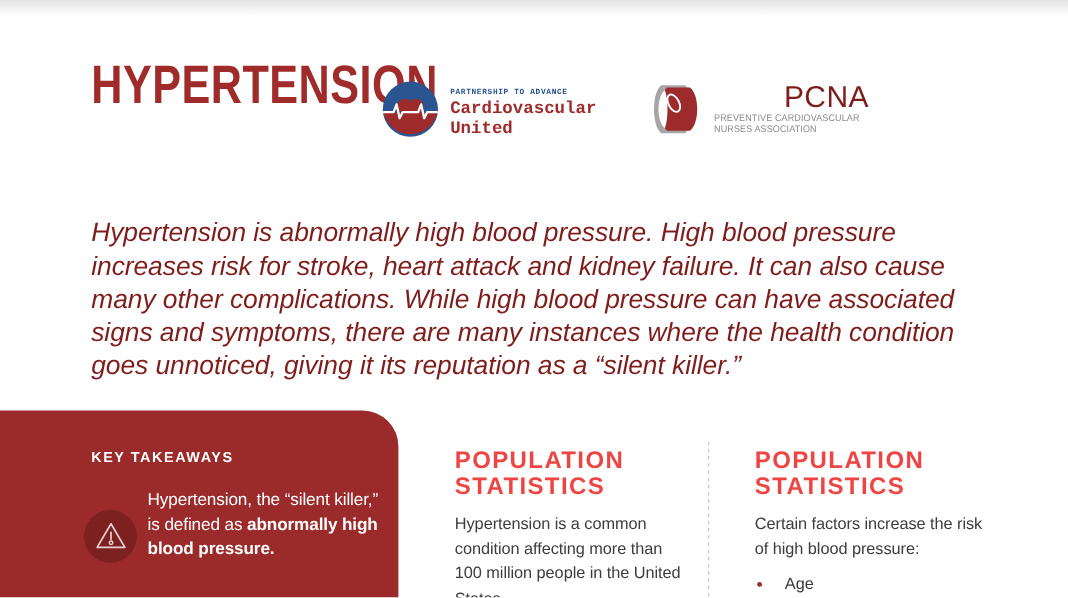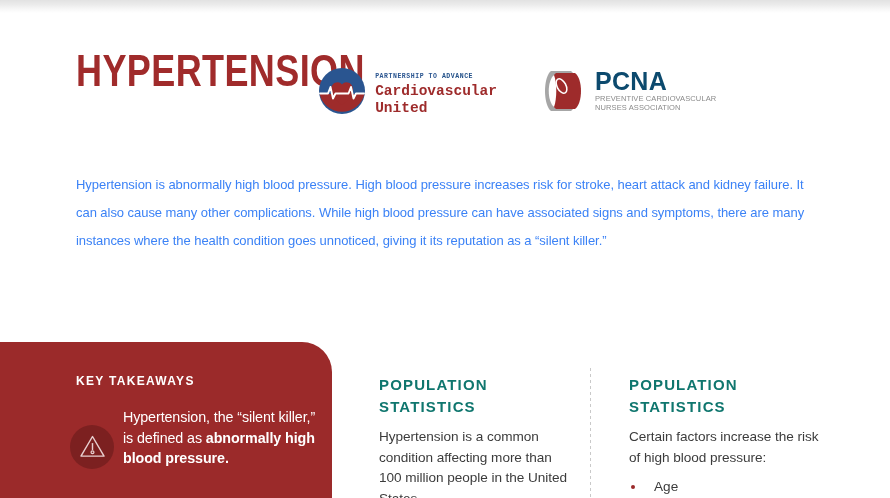--- a/index.html
+++ b/index.html
@@ -71,46 +71,48 @@
     line-height: 16.5px;
     white-space: nowrap;
   }
 
   
   #logo-pcna .mark { width: 46px; height: 44px; flex: 0 0 46px; }
   #logo-pcna .words { margin-left: 8px; }
   #logo-pcna .name {
     font-family: "Liberation Sans Narrow", "Liberation Sans", sans-serif;
     font-size: 25px;
-    font-weight: 700;
-    color: #0c4a6e;
+    font-weight: 400;
+    color: #7f1d1d;
     letter-spacing: 0.3px;
     line-height: 25px;
+    text-align: right;
   }
   #logo-pcna .sub {
     font-family: "Liberation Sans Narrow", "Liberation Sans", sans-serif;
     font-size: 8px;
     font-weight: 400;
     color: #8A8A8A;
     line-height: 9.5px;
     letter-spacing: 0.1px;
     white-space: nowrap;
     transform: scaleX(0.94);
     transform-origin: left top;
   }
 
   
   #intro {
     position: absolute;
     left: 76px; top: 158px;
     width: 752px;
-    font-size: 13px;
+    font-size: 22px;
     line-height: 27.8px;
-    color: #3b82f6;
+    color: #7f1d1d;
     letter-spacing: -0.05px;
+    font-style: italic;
   }
 
   
   #key-takeaways {
     position: absolute;
     left: 0; top: 342px;
     width: 332px; height: 156px;
     background: #9B2A2A;
     border-top-right-radius: 30px;
   }
@@ -147,24 +149,24 @@
     letter-spacing: -0.1px;
   }
   #kt-text .b { font-weight: 700; }
 
   
   .stat-col { position: absolute; top: 374px; }
   #col-population { left: 379px; width: 190px; }
   #col-demographic { left: 629px; width: 200px; }
 
   .stat-heading {
-    font-size: 15px;
+    font-size: 20px;
     font-weight: 700;
     letter-spacing: 1.15px;
-    color: #0f766e;
+    color: #ef4444;
     line-height: 21.5px;
     margin: 0 0 10px 0;
   }
   .stat-body {
     font-size: 13.6px;
     line-height: 20.6px;
     color: #3C3C3C;
     letter-spacing: -0.05px;
     margin: 0;
   }

